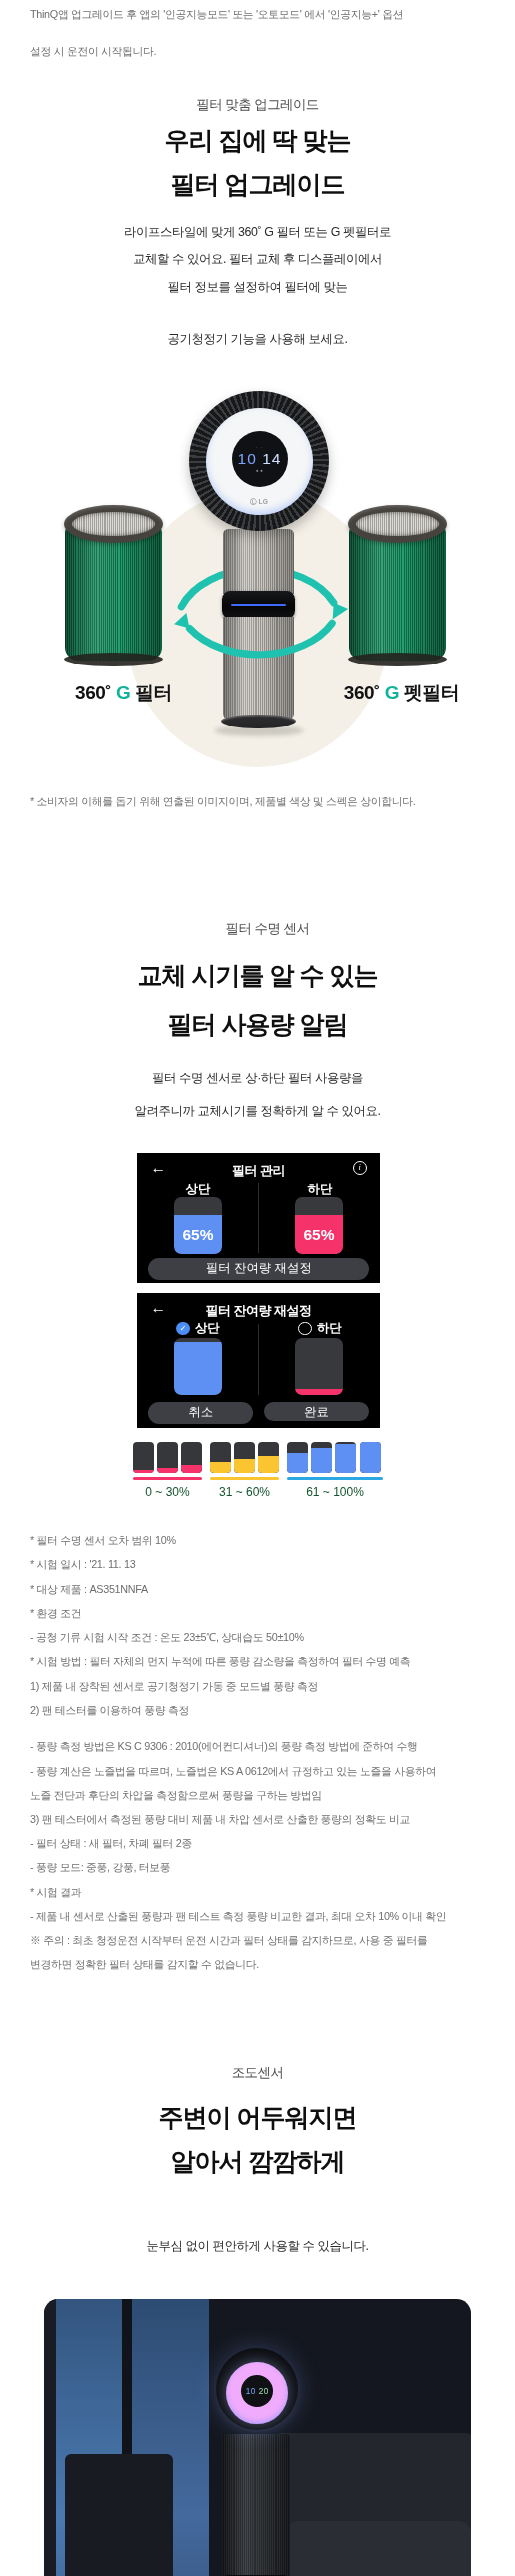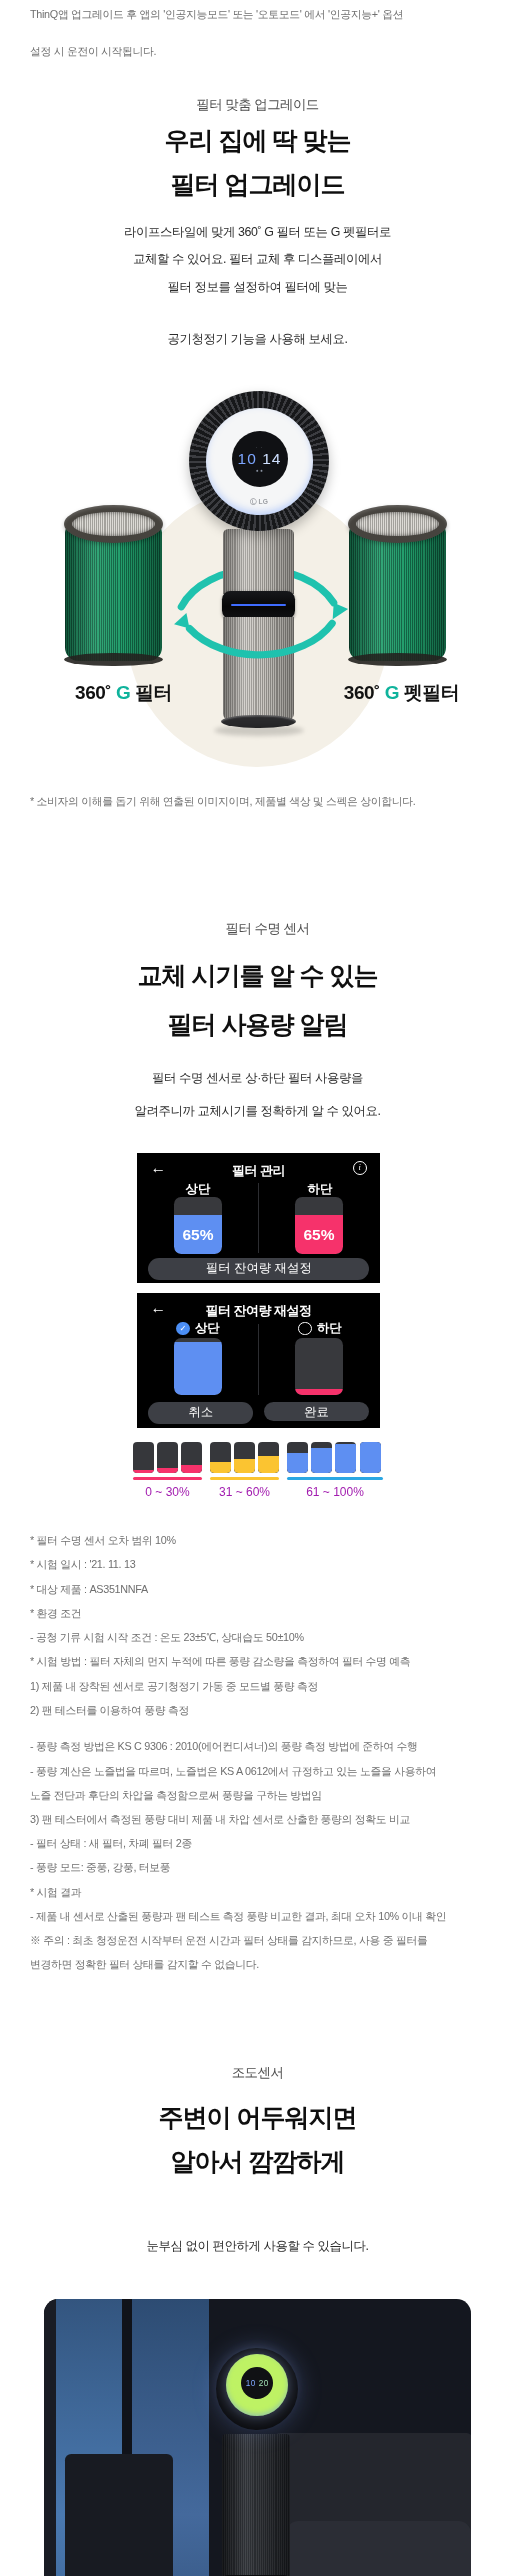--- a/index.html
+++ b/index.html
@@ -58,21 +58,21 @@
   .radio.on { background:#4b8ef5; color:#fff; font-size:8.2px; line-height:13.4px; text-align:center; }
   .radio.off { border:1.3px solid #fff; }
   .radio-label { font-size:12.4px; font-weight:600; }
 
   
   .legend { position:absolute; left:0; top:1442px; width:515px; }
   .lg-group { position:absolute; top:0; }
   .lb { position:absolute; top:0; width:20.6px; height:31px; border-radius:4.1px; background:#36373b; overflow:hidden; }
   .lb i { position:absolute; left:0; right:0; bottom:0; border-radius:0 0 4.1px 4.1px; }
   .lg-bar { position:absolute; top:35px; left:0; right:0; height:2.6px; border-radius:1.5px; }
-  .lg-range { position:absolute; top:43px; left:0; right:0; text-align:center; font-size:12px; color:#a21caf; }
+  .lg-range { position:absolute; top:43px; left:0; right:0; text-align:center; font-size:12px; color:#14532d; }
 
   
   .photo { position:absolute; left:44px; width:427px; border-radius:14.4px; overflow:hidden; }
 </style>
 </head>
 <body>
 
 <div class="page">
 
   <div class="note-line" style="top:8.2px;">ThinQ앱 업그레이드 후 앱의 '인공지능모드' 또는 '오토모드' 에서 '인공지능+' 옵션</div>
@@ -266,21 +266,21 @@
     <div style="position:absolute; left:222px; top:134px; width:206px; height:170px; border-radius:15.5px 5.2px 0 0; background:#24262d;"></div>
     <div style="position:absolute; left:242px; top:222px; width:185px; height:103px; border-radius:12.4px; background:#2b2d35;"></div>
     <div style="position:absolute; left:20.6px; top:155px; width:108px; height:129px; border-radius:6.2px; background:#181b22;"></div>
 
     <div style="position:absolute; left:178px; top:135px; width:68px; height:144px; border-radius:4.1px 4.1px 0 0;" class="stripes-dark"></div>
     <div style="position:absolute; left:177px; top:276px; width:70px; height:24px; border-radius:7.2px; background:linear-gradient(180deg,#101114,#05.0506 60%,#0b0c0f); background-color:#0a0b0d;">
       
     </div>
 
     <div class="head-unit" style="left:172px; top:49px; width:82px; height:82px; background:#0c0d10; box-shadow:0 0 24px rgba(130,160,255,.28);">
-      <div class="head-white" style="left:10.3px; top:6px; width:62px; height:62px; background:#bef264; box-shadow:inset 0 -2.1px 5.2px rgba(90,140,255,.4), 0 0 15.5px rgba(170,195,255,.45);">
+      <div class="head-white" style="left:10.3px; top:14px; width:62px; height:62px; background:#f0abfc; box-shadow:inset 0 -2.1px 5.2px rgba(90,140,255,.4), 0 0 15.5px rgba(170,195,255,.45);">
         <div class="head-screen" style="left:15px; top:13.4px; width:32px; height:32px;">
           <div style="font-size:8.2px; letter-spacing:0.5px;"><span style="color:#7da6ff;">10</span> <span style="color:#9fe0b5;">20</span></div>
         </div>
       </div>
     </div>
   </div>
 
 </div>
 
 

